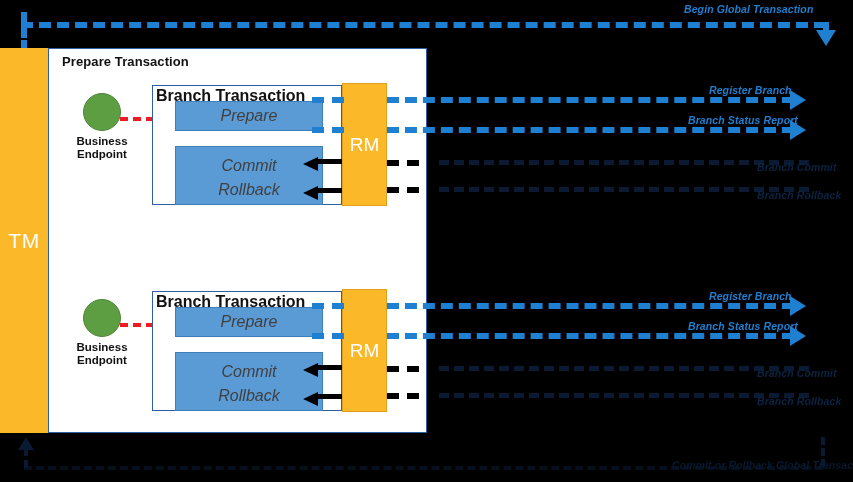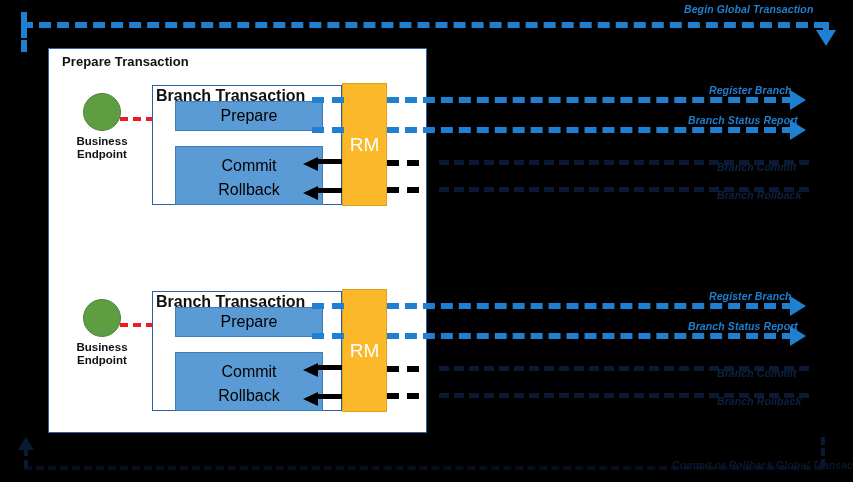--- a/index.html
+++ b/index.html
@@ -34,21 +34,21 @@
     position:absolute;left:0;top:0;width:190px;height:120px;
     border:1px solid #2E5FA3;box-sizing:border-box;background:#fff;
   }
   .branch-title{
     position:absolute;left:4px;top:2px;font-size:16px;color:#111;
     font-weight:600;white-space:nowrap;
   }
   .op{
     position:absolute;left:23px;width:148px;height:30px;
     background:#5B9BD5;border:1px solid #3D7EBB;box-sizing:border-box;
-    color:#000000;font-size:16px;
+    color:#404040;font-size:16px;font-style:italic;
     display:flex;align-items:center;justify-content:center;
   }
   .op-prepare{top:16px;}
   .op-commit{top:61px;align-items:flex-end;}
   .op-rollback{top:90px;border-top:none;}
 
   
   .rm{
     position:absolute;left:190px;top:-2px;width:45px;height:123px;
     background:#FBB829;border:1px solid #E0A01B;box-sizing:border-box;
@@ -100,34 +100,37 @@
   .arrow-down{position:absolute;width:0;height:0;
     border-top:16px solid #1F7FD0;border-left:10px solid transparent;border-right:10px solid transparent;}
   .arrow-up-dark{position:absolute;width:0;height:0;
     border-bottom:13px solid #0A1A33;border-left:8px solid transparent;border-right:8px solid transparent;}
 
   
   .flow-label{
     position:absolute;font-size:10.5px;font-weight:bold;color:#1F7FD0;
     white-space:nowrap;letter-spacing:.1px;font-style:italic;
   }
-  .flow-label-dim{color:#0C2342;}
+  .flow-label-dim{color:#0C2342;margin-left:40px;}
   .flow-label-dimmer{color:#08192F;}
 </style>
 </head>
 <body>
 
 <div id="stage">
 
   <div class="dash-v blue-dash-v" style="left:21px;top:12px;height:40px;"></div>
   <div class="dash-h blue-dash" style="left:21px;top:22px;width:805px;"></div>
   <div class="dash-v blue-dash-v" style="left:823px;top:22px;height:14px;"></div>
   <div class="arrow-down" style="left:816px;top:30px;"></div>
   <div class="flow-label" style="left:684px;top:3px;">Begin Global Transaction</div>
 
+  <div class="pillar" id="tm-pillar">
+    <span>TM</span>
+  </div>
 
 
   <div id="global-panel"></div>
   <div id="global-title">Prepare Transaction</div>
 
   <div class="endpoint" id="endpoint-1">
     <div class="dot"></div>
     <div class="elabel">Business
 Endpoint</div>
   </div>

